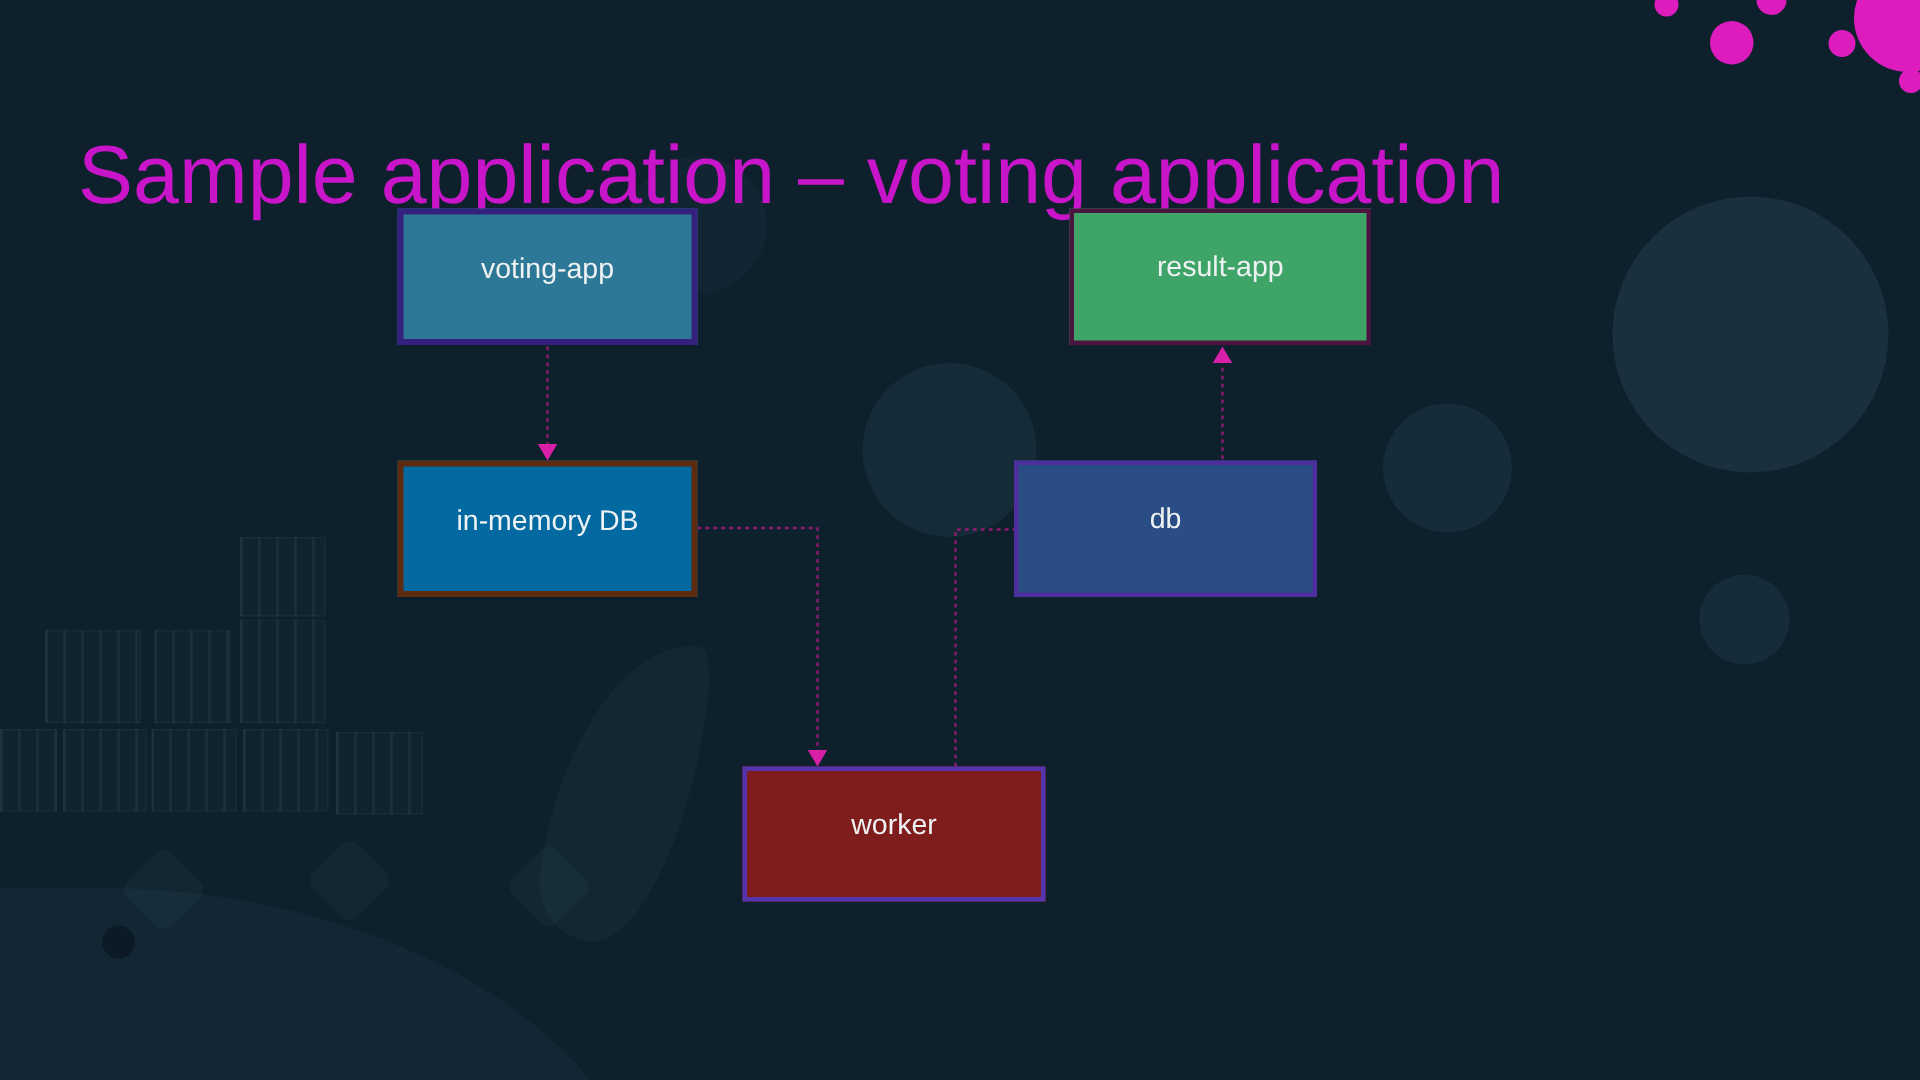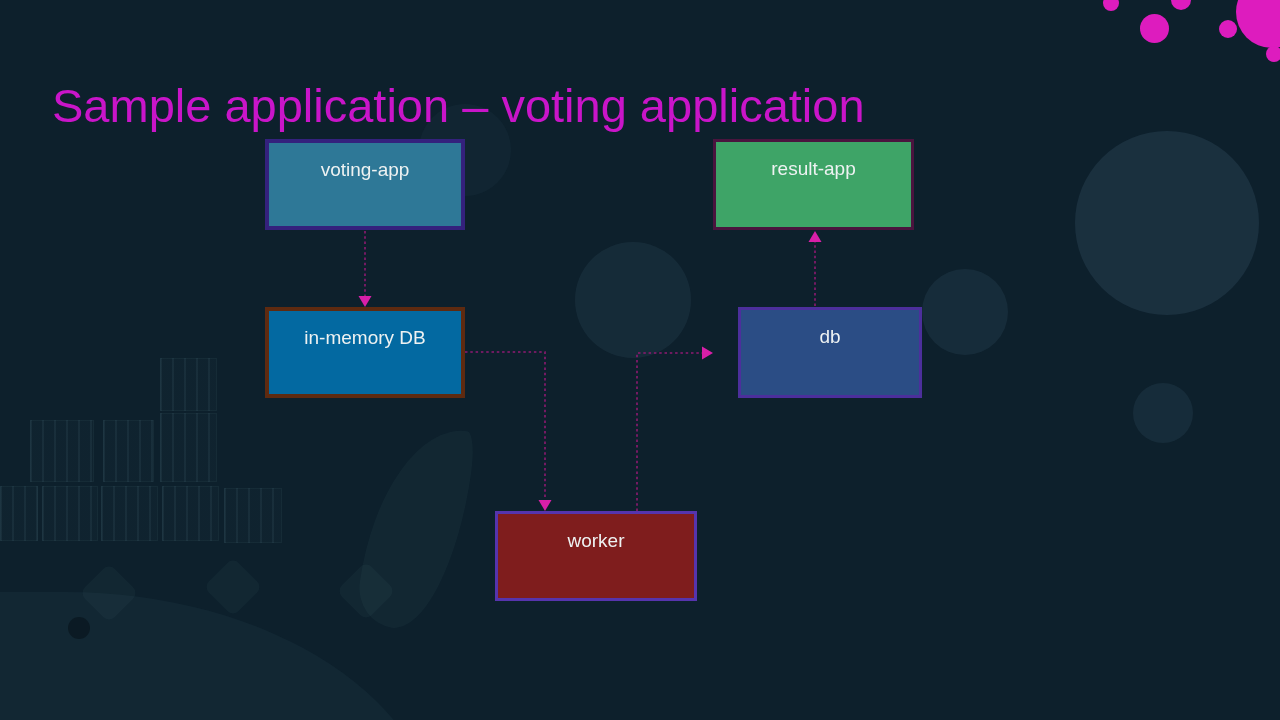--- a/index.html
+++ b/index.html
@@ -56,34 +56,34 @@
   .dot1{left:1103px;top:-5px;width:16px;height:16px;}
   .dot2{left:1140px;top:14px;width:29px;height:29px;}
   .dot3{left:1171px;top:-10px;width:20px;height:20px;}
   .dot4{left:1219px;top:20px;width:18px;height:18px;}
   .dot5{left:1236px;top:-24px;width:72px;height:72px;}
   .dot6{left:1266px;top:46px;width:16px;height:16px;}
 
   
   .title{
     position:absolute;left:52px;top:48px;width:1100px;
-    font-size:47px;font-weight:300;letter-spacing:0px;line-height:1.15;
+    font-size:55px;font-weight:300;letter-spacing:0px;line-height:1.15;
   }
 
   
   .node{
     position:absolute;box-sizing:border-box;
     color:#eef2f2;font-size:19px;text-align:center;
     border-style:solid;
   }
-  .node .label{display:block;padding-top:16px;}
+  .node .label{display:block;padding-top:26px;}
   .n-voting  {left:265px;top:139px;width:200px;height:91px;border-width:4px;}
   .n-result  {left:713px;top:139px;width:201px;height:91px;border-width:3px;}
   .n-inmem   {left:265px;top:307px;width:200px;height:91px;border-width:4px;}
-  .n-db      {left:738px;top:307px;width:184px;height:91px;border-width:3px;}
+  .n-db      {left:676px;top:307px;width:202px;height:91px;border-width:3px;}
   .n-worker  {left:495px;top:511px;width:202px;height:90px;border-width:3px;}
 
   .edges-svg{position:absolute;left:0;top:0;pointer-events:none;}
 </style>
 </head>
 <body>
 
 <div class="slide" style="background: rgb(13, 32, 44);">
 
   <div class="bg-circle bgc-title"></div>

